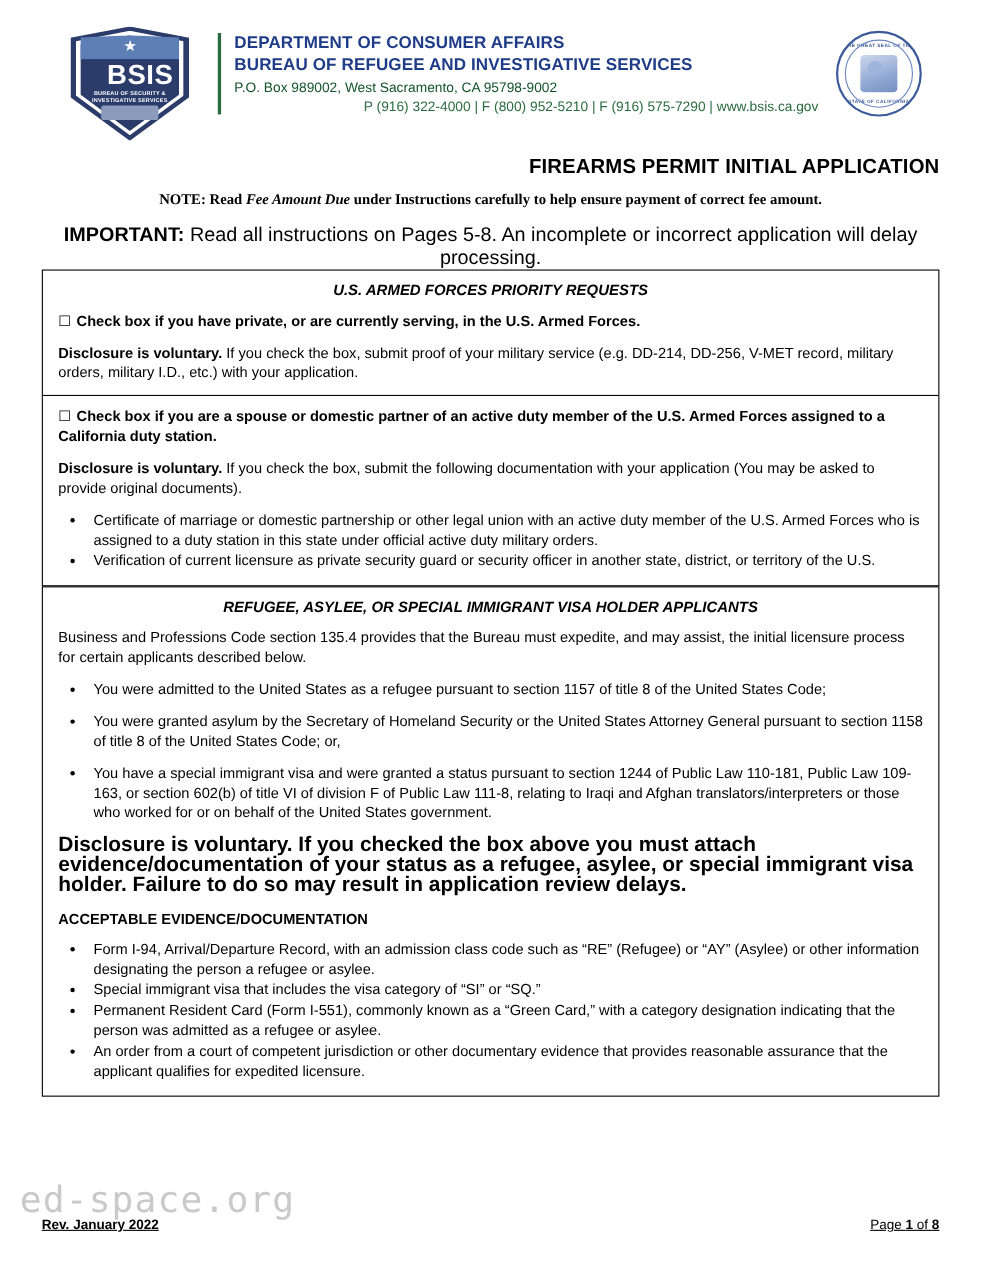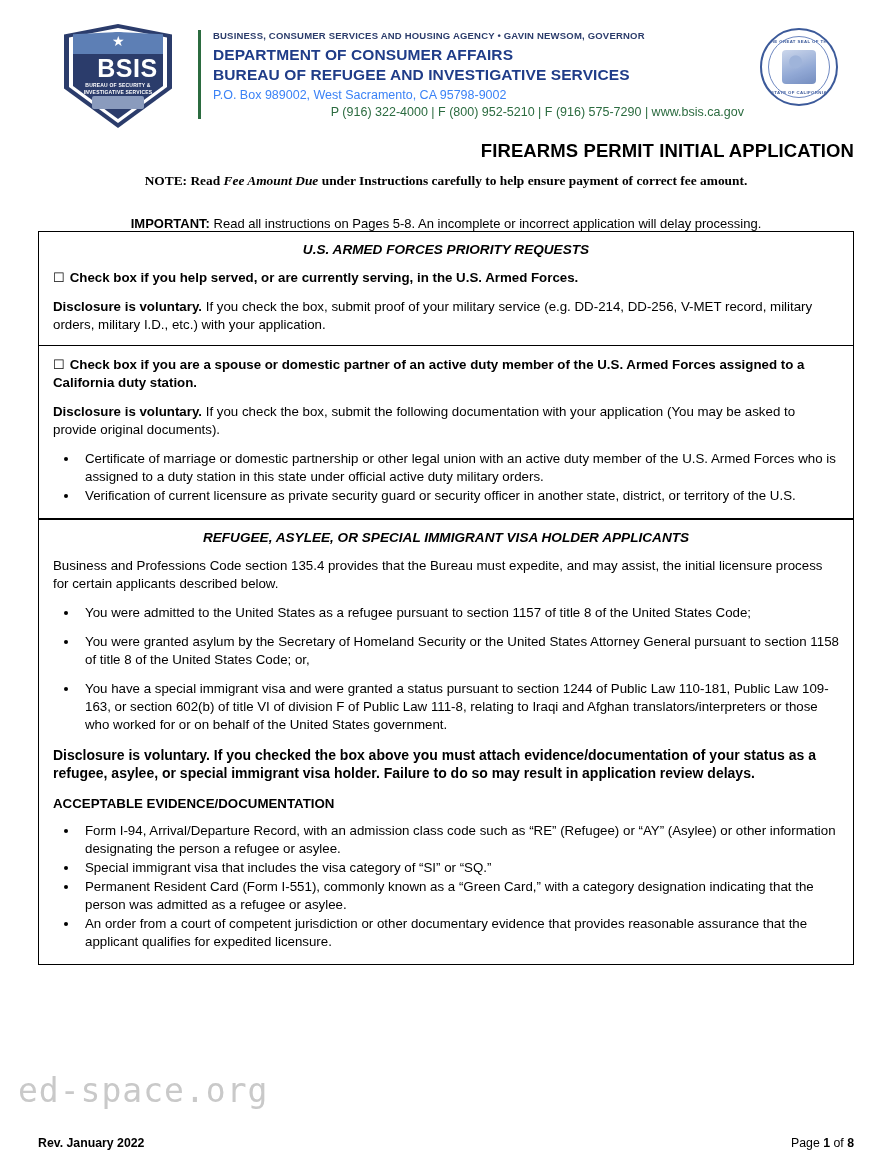--- a/index.html
+++ b/index.html
@@ -126,21 +126,21 @@
   }
   .dept-line {
     font-size: 15.5px;
     font-weight: bold;
     color: #1f3c88;
     line-height: 20px;
     letter-spacing: .1px;
   }
   .addr-line {
     font-size: 12.5px;
-    color: #3b82f6;
+    color: #14532d;
     margin-top: 3px;
   }
   .phone-line {
     font-size: 12.5px;
     color: #2b6b3f;
     margin-top: 3px;
     text-align: right;
   }
   .seal-wrap {
     width: 110px;
@@ -204,22 +204,22 @@
   }
   .note-line1 { font-weight: bold; text-align: center; }
   .note-line1 .ital { font-style: italic; font-weight: bold; }
   .note-line2 {
     font-weight: bold;
     text-decoration: underline;
     text-align: center;
     margin-top: 1px;
   }
   .important-line {
-    margin-top: 26px;
-    font-size: 13px;
+    margin-top: 13px;
+    font-size: 18px;
     text-align: center;
   }
   .important-line b { font-weight: bold; }
 
   
   .box {
     border: 1px solid #000000;
     padding: 10px 14px 12px 14px;
     box-sizing: border-box;
   }
@@ -265,21 +265,21 @@
     font-size: 13.3px;
     line-height: 18px;
   }
   .sec2 .chk-plain {
     font-size: 13.3px;
     line-height: 18px;
     margin-top: 14px;
   }
   ul.bullets.spaced li { margin-bottom: 11px; }
   .bold-para {
-    font-size: 14px;
+    font-size: 19px;
     font-weight: bold;
     line-height: 18px;
     margin-top: 12px;
   }
   .sub-head {
     font-size: 13.3px;
     font-weight: bold;
     margin-top: 14px;
   }
 
@@ -293,24 +293,25 @@
     color: #c9c9c9;
     letter-spacing: 1px;
     user-select: none;
   }
 
   
   .footer {
     position: absolute;
     left: 38px;
     right: 38px;
-    bottom: 4px;
+    bottom: 34px;
     display: flex;
     justify-content: space-between;
     font-size: 12.3px;
+    text-decoration: underline;
   }
   .footer .rev { font-weight: bold; }
   .footer .pg b { font-weight: bold; }
 </style>
 </head>
 <body>
 
 <div class="page">
 
   <div class="header">
@@ -322,21 +323,20 @@
         <div class="shield-core"></div>
         <div class="shield-top-band"></div>
         <div class="shield-star">★</div>
         <div class="bsis-text">BSIS</div>
         <div class="bsis-sub">BUREAU OF SECURITY &amp; INVESTIGATIVE SERVICES</div>
         <div class="bsis-badge"></div>
       </div>
     </div>
 
     <div class="header-center">
-      <div class="agency-line">BUSINESS, CONSUMER SERVICES AND HOUSING AGENCY  •  GAVIN NEWSOM, GOVERNOR</div>
       <div class="dept-line">DEPARTMENT OF CONSUMER AFFAIRS</div>
       <div class="dept-line">BUREAU OF REFUGEE AND INVESTIGATIVE SERVICES</div>
       <div class="addr-line">P.O. Box 989002, West Sacramento, CA 95798-9002</div>
       <div class="phone-line">P (916) 322-4000 | F (800) 952-5210 | F (916) 575-7290 | www.bsis.ca.gov</div>
     </div>
 
     <div class="seal-wrap">
       <div class="seal">
         <div class="seal-top-text">THE GREAT SEAL OF THE</div>
         <div class="seal-figure"></div>
@@ -358,21 +358,21 @@
 
   <div class="important-line">
     <b>IMPORTANT:</b>
     <span>Read all instructions on Pages 5-8.  An incomplete or incorrect application will delay processing.</span>
   </div>
 
   <div class="box">
     <div class="box-title">U.S. ARMED FORCES PRIORITY REQUESTS</div>
 
     <div class="chk-line">
-      <span class="chk">☐</span><span>Check box if you help served, or are currently serving, in the U.S. Armed Forces.</span>
+      <span class="chk">☐</span><span>Check box if you have private, or are currently serving, in the U.S. Armed Forces.</span>
     </div>
 
     <div class="para">
       <b>Disclosure is voluntary.</b>
       <span>If you check the box, submit proof of your military service (e.g. DD-214, DD-256, V-MET record, military orders, military I.D., etc.) with your application.</span>
     </div>
 
     <div class="divider"></div>
 
     <div class="chk-line">

